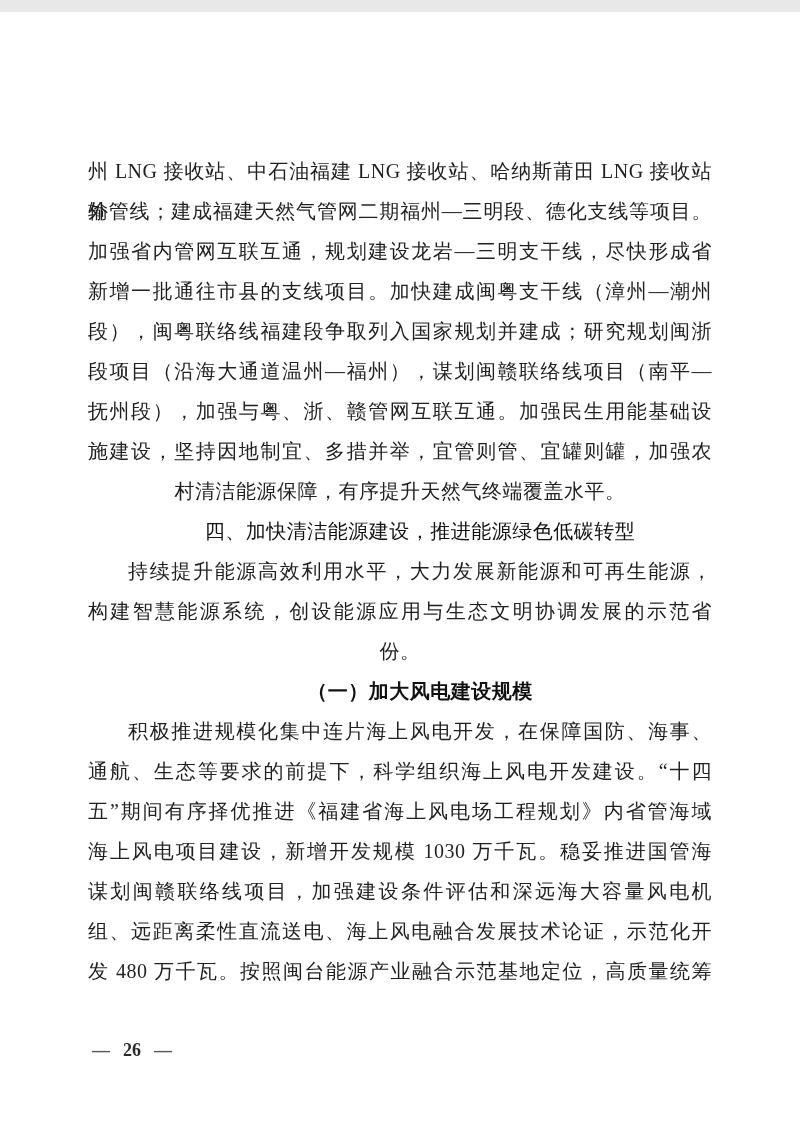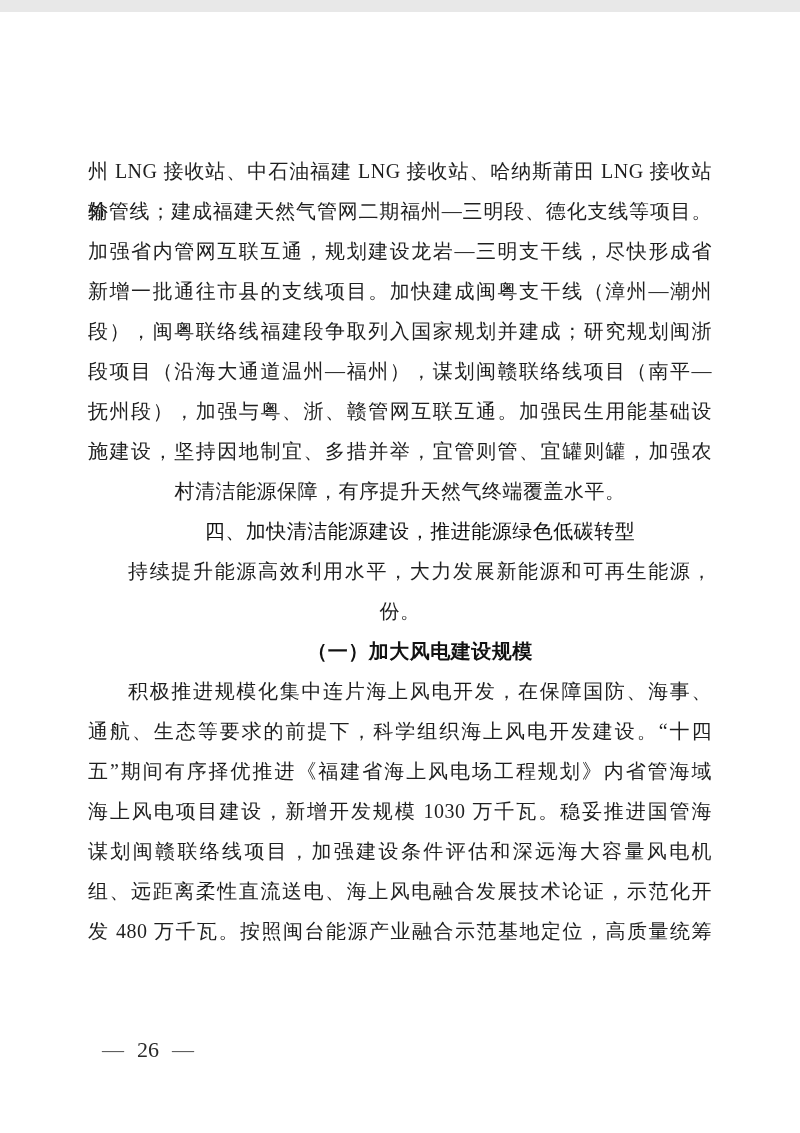--- a/index.html
+++ b/index.html
@@ -44,26 +44,27 @@
     font-size: 20px;
     letter-spacing: 0.5px;
     color: #111111;
   }
   .h2 {
     font-weight: bold;
     color: #111111;
   }
   .page-footer {
     position: absolute;
-    left: 102px;
+    left: 92px;
     top: 1018px;
-    font-size: 22px;
+    font-size: 18px;
     line-height: 40px;
     color: #3a3a3a;
     letter-spacing: 0;
+    font-weight: bold;
   }
   .page-footer .dash {
     color: #555555;
   }
   .page-footer .pagenum {
     margin: 0 13px;
     color: #2a2a2a;
   }
 </style>
 </head>
@@ -76,20 +77,21 @@
     <div class="line j">输管线；建成福建天然气管网二期福州—三明段、德化支线等项目。</div>
     <div class="line j">加强省内管网互联互通，规划建设龙岩—三明支干线，尽快形成省</div>
     <div class="line j">新增一批通往市县的支线项目。加快建成闽粤支干线（漳州—潮州</div>
     <div class="line j">段），闽粤联络线福建段争取列入国家规划并建成；研究规划闽浙</div>
     <div class="line j">段项目（沿海大通道温州—福州），谋划闽赣联络线项目（南平—</div>
     <div class="line j">抚州段），加强与粤、浙、赣管网互联互通。加强民生用能基础设</div>
     <div class="line j">施建设，坚持因地制宜、多措并举，宜管则管、宜罐则罐，加强农</div>
     <div class="line">村清洁能源保障，有序提升天然气终端覆盖水平。</div>
     <div class="line h1 ind">四、加快清洁能源建设，推进能源绿色低碳转型</div>
     <div class="line j ind">持续提升能源高效利用水平，大力发展新能源和可再生能源，</div>
+    <div class="line j">构建智慧能源系统，创设能源应用与生态文明协调发展的示范省</div>
     <div class="line">份。</div>
     <div class="line h2 ind">（一）加大风电建设规模</div>
     <div class="line j ind">积极推进规模化集中连片海上风电开发，在保障国防、海事、</div>
     <div class="line j">通航、生态等要求的前提下，科学组织海上风电开发建设。“十四</div>
     <div class="line j">五”期间有序择优推进《福建省海上风电场工程规划》内省管海域</div>
     <div class="line j">海上风电项目建设，新增开发规模 1030 万千瓦。稳妥推进国管海</div>
     <div class="line j">谋划闽赣联络线项目，加强建设条件评估和深远海大容量风电机</div>
     <div class="line j">组、远距离柔性直流送电、海上风电融合发展技术论证，示范化开</div>
     <div class="line j">发 480 万千瓦。按照闽台能源产业融合示范基地定位，高质量统筹</div>
   </div>

